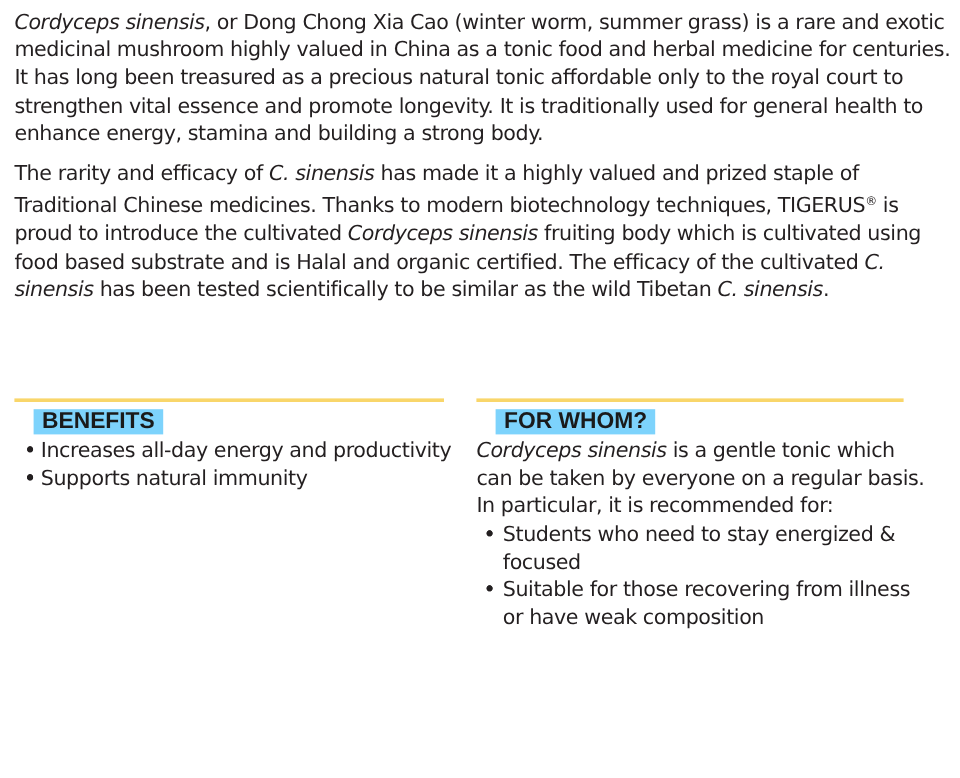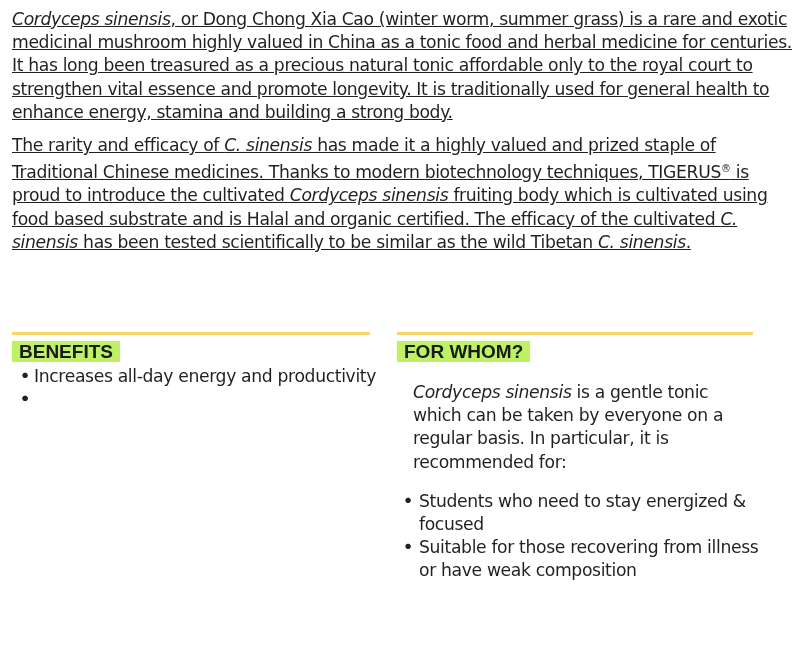--- a/index.html
+++ b/index.html
@@ -5,70 +5,70 @@
   html, body { margin: 0; padding: 0; background: #ffffff; }
   body {
     width: 800px; height: 648px; position: relative; overflow: hidden;
     font-family: "DejaVu Sans", sans-serif;
     color: #231f20;
   }
   .intro {
     position: absolute; left: 12px; top: 8px; width: 785px;
     font-size: 17.2px; line-height: 23.2px; letter-spacing: -0.35px;
   }
-  .intro p { margin: 0 0 10px 0; text-decoration: underline; }
+  .intro p { margin: 0 0 10px 0; }
   em { font-style: italic; }
   sup.reg { font-size: 10px; vertical-align: 6px; }
 
   .col { position: absolute; top: 332px; }
   .col.left { left: 12px; width: 370px; }
   .col.right { left: 397px; width: 380px; }
   .rule {
     position: absolute; top: 0; left: 0; height: 3px; background: #f9d66a;
   }
   .col.left .rule { width: 358px; }
   .col.right .rule { width: 356px; }
   .heading {
-    position: absolute; top: 9px; left: 0;
-    background: #bef264; color: #1a1a1a;
+    position: absolute; top: 9px; left: 16px;
+    background: #7dd3fc; color: #1a1a1a;
     font-family: "Liberation Sans", sans-serif; font-weight: bold;
     font-size: 19px; line-height: 20px; padding: 1px 7px 0 7px;
     letter-spacing: 0px;
   }
   .body {
     position: absolute; top: 33px; left: 0;
     font-size: 17.2px; line-height: 23.2px; letter-spacing: -0.35px;
   }
   ul.bullets { list-style: none; margin: 0; padding: 0; }
   ul.bullets li { position: relative; padding-left: 22px; }
   ul.bullets li .dot {
     position: absolute; left: 8px; top: 0;
   }
   .col.right ul.bullets li { padding-left: 22px; }
   .col.right ul.bullets li .dot { left: 6px; }
-  .lead { margin: 16px; }
+  .lead { margin: 0; }
 </style>
 </head>
 <body>
 
 <div class="intro">
   <p><em>Cordyceps sinensis</em><span>, or Dong Chong Xia Cao (winter worm, summer grass) is a rare and exotic medicinal mushroom highly valued in China as a tonic food and herbal medicine for centuries. It has long been treasured as a precious natural tonic affordable only to the royal court to strengthen vital essence and promote longevity. It is traditionally used for general health to enhance energy, stamina and building a strong body.</span></p>
   <p><span>The rarity and efficacy of </span><em>C. sinensis</em><span> has made it a highly valued and prized staple of Traditional Chinese medicines. Thanks to modern biotechnology techniques, TIGERUS</span><sup class="reg">®</sup><span> is proud to introduce the cultivated </span><em>Cordyceps sinensis</em><span> fruiting body which is cultivated using food based substrate and is Halal and organic certified. The efficacy of the cultivated </span><em>C. sinensis</em><span> has been tested scientifically to be similar as the wild Tibetan </span><em>C. sinensis</em><span>.</span></p>
 </div>
 
 <div class="col left">
   <div class="rule"></div>
   <div class="heading">BENEFITS</div>
   <div class="body">
     <ul class="bullets">
       <li><span class="dot">•</span></li>
       <li><span class="dot">•</span><span>Increases all-day energy and productivity</span></li>
       <li><span class="dot">•</span></li>
       <li><span class="dot">•</span></li>
-      <li><span class="dot">•</span></li>
+      <li><span class="dot">•</span><span>Supports natural immunity</span></li>
     </ul>
   </div>
 </div>
 
 <div class="col right">
   <div class="rule"></div>
   <div class="heading">FOR WHOM?</div>
   <div class="body">
     <p class="lead"><em>Cordyceps sinensis</em><span> is a gentle tonic which can be taken by everyone on a regular basis. In particular, it is recommended for:</span></p>
     <ul class="bullets">

